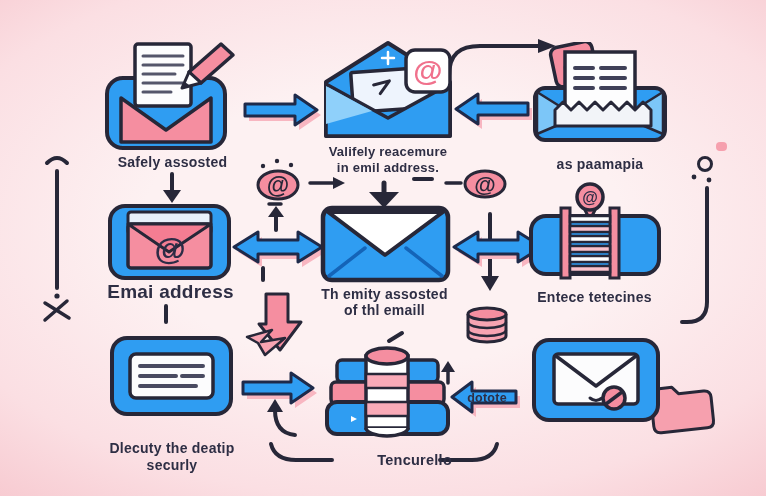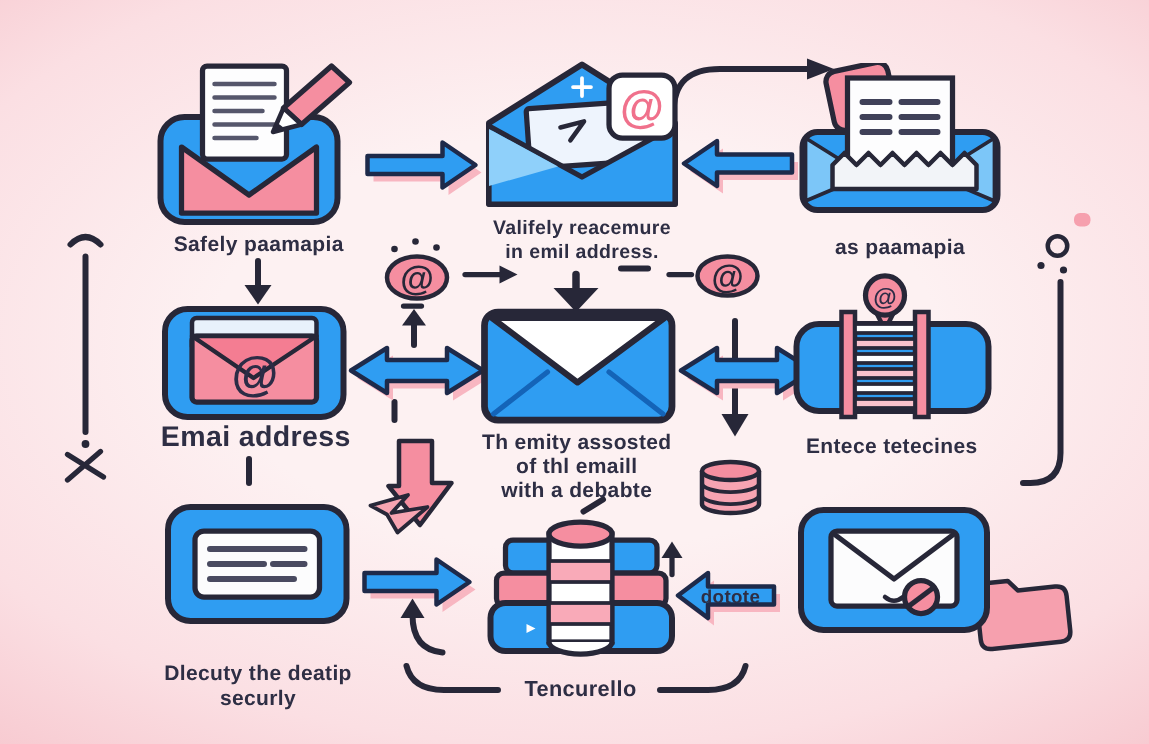--- a/index.html
+++ b/index.html
@@ -5,21 +5,21 @@
   html,body{margin:0;padding:0;background:#f6c6cb;}
   #stage{position:relative;width:766px;height:496px;overflow:hidden;
     background:radial-gradient(ellipse 90% 80% at 50% 46%, #fdf1f2 35%, #fbdfe3 68%, #f5bec6 100%);
     font-family:"Liberation Sans", sans-serif;}
   svg{display:block}
   .icon{position:absolute;}
   .lbl{position:absolute;font-weight:700;color:#2e2e44;text-align:center;letter-spacing:.25px;
        font-size:14px;line-height:16px;}
   .lbl span{display:block;}
   .lbl.small{font-size:12.5px;line-height:14px;margin-top:44px;}
-  .lbl.cap{font-size:14.5px;}
+  .lbl.cap{font-size:14.5px;text-align:right;}
   #overlay{position:absolute;left:0;top:0;}
 </style>
 </head>
 <body>
 
 <div id="stage">
 
   <svg id="overlay" width="766" height="496" viewBox="0 0 766 496">
 
     <g fill="none" stroke="#272738" stroke-width="4" stroke-linecap="round" stroke-linejoin="round">
@@ -190,36 +190,35 @@
   <svg class="icon" style="left:528px;top:336px" width="136" height="88" viewBox="0 0 136 88">
     <rect x="6" y="4" width="124" height="80" rx="15" fill="#2f9df2" stroke="#272738" stroke-width="4"></rect>
     <rect x="26" y="18" width="84" height="50" rx="4" fill="#fcfcfd" stroke="#272738" stroke-width="3.5"></rect>
     <path d="M28,20 L68,50 L108,20" fill="none" stroke="#272738" stroke-width="3.5" stroke-linejoin="round"></path>
     <path d="M62,62 Q68,67 74,62" fill="none" stroke="#272738" stroke-width="3" stroke-linecap="round"></path>
     <circle cx="86" cy="62" r="11" fill="#f58ea0" stroke="#272738" stroke-width="3.5"></circle>
     <path d="M78,68 L94,56" stroke="#272738" stroke-width="3.5" stroke-linecap="round"></path>
   </svg>
 
   <div class="lbl" style="left:90px;top:154px;width:165px">
-    <span>Safely paamapia</span>
+    <span>Safely assosted</span>
   </div>
   <div class="lbl" style="left:288px;top:144px;width:200px;font-size:13px;line-height:15.5px">
     <span>Valifely reacemure</span>
     <span>in emil address.</span>
   </div>
   <div class="lbl" style="left:520px;top:156px;width:160px">
     <span>as paamapia</span>
   </div>
   <div class="lbl" style="left:88px;top:284px;width:165px;font-size:19px">
     <span>Emai address</span>
   </div>
   <div class="lbl" style="left:292px;top:286px;width:185px">
     <span>Th emity assosted</span>
     <span>of thl emaill</span>
-    <span>with a debabte</span>
   </div>
   <div class="lbl" style="left:512px;top:289px;width:165px">
     <span>Entece tetecines</span>
   </div>
   <div class="lbl" style="left:82px;top:440px;width:180px;line-height:17px">
     <span>Dlecuty the deatip</span>
     <span>securly</span>
   </div>
   <div class="lbl cap" style="left:322px;top:452px;width:130px">
     <span>Tencurello</span>

